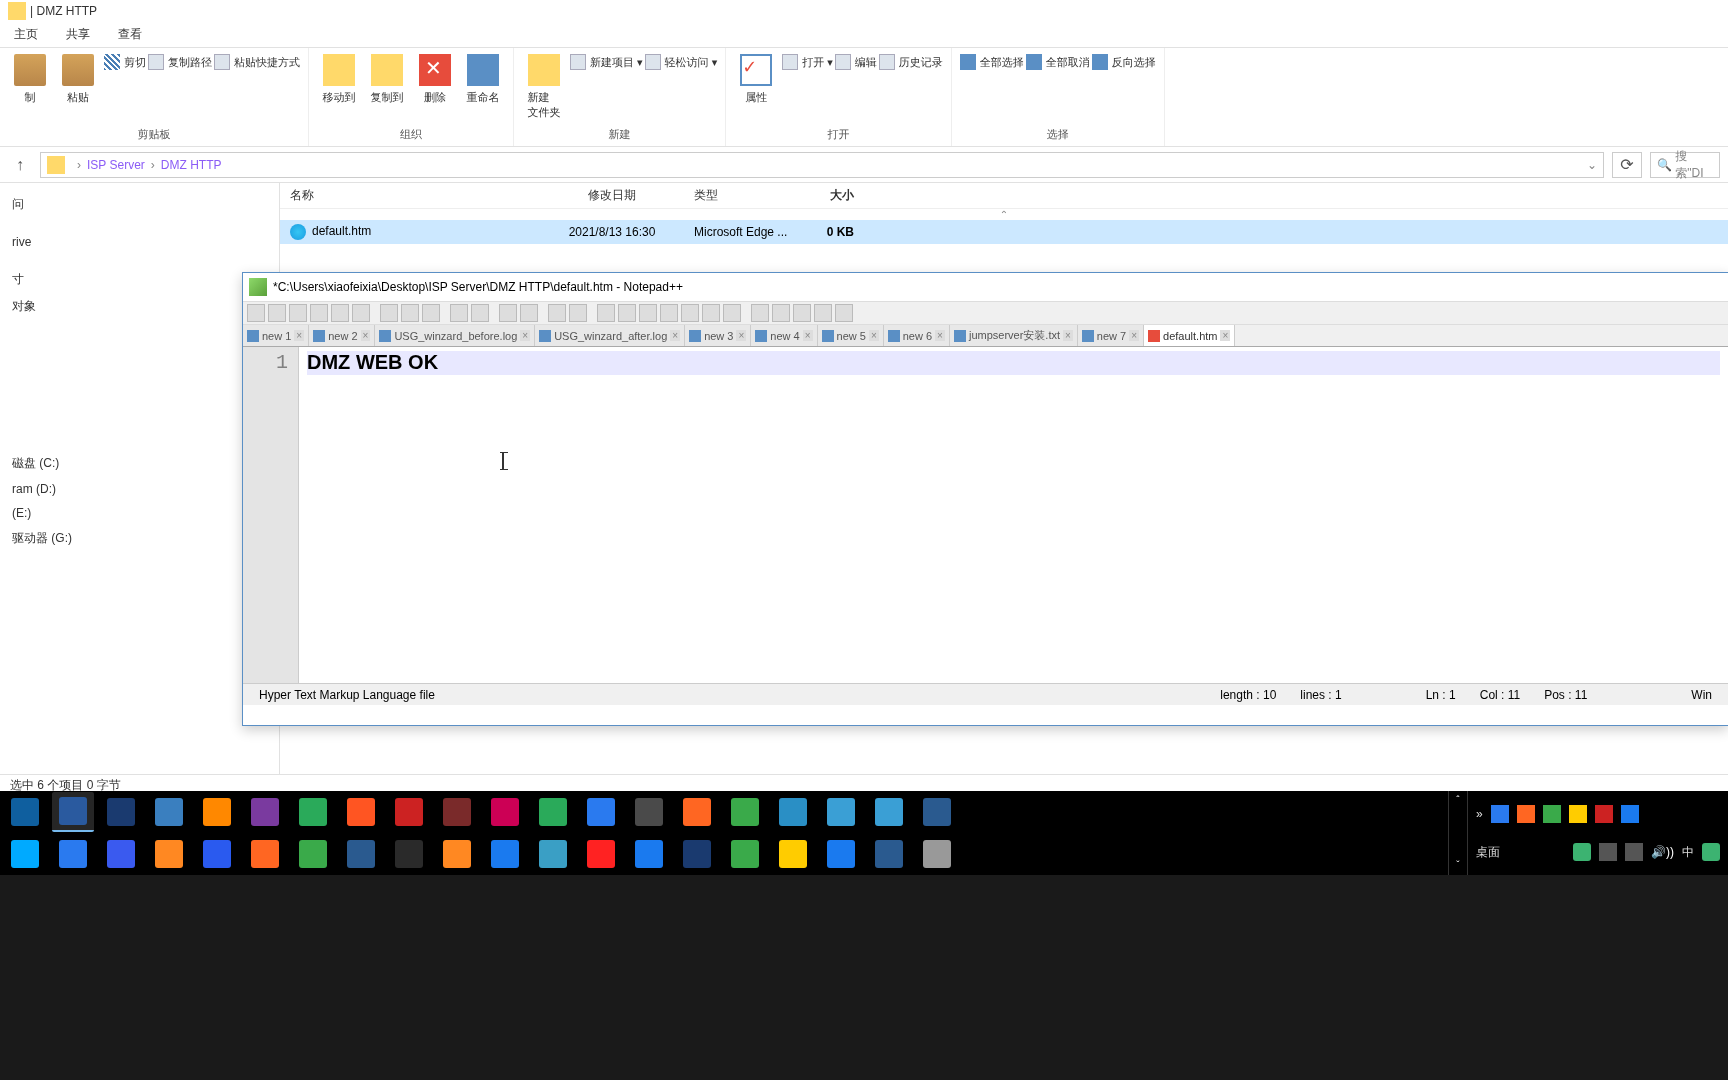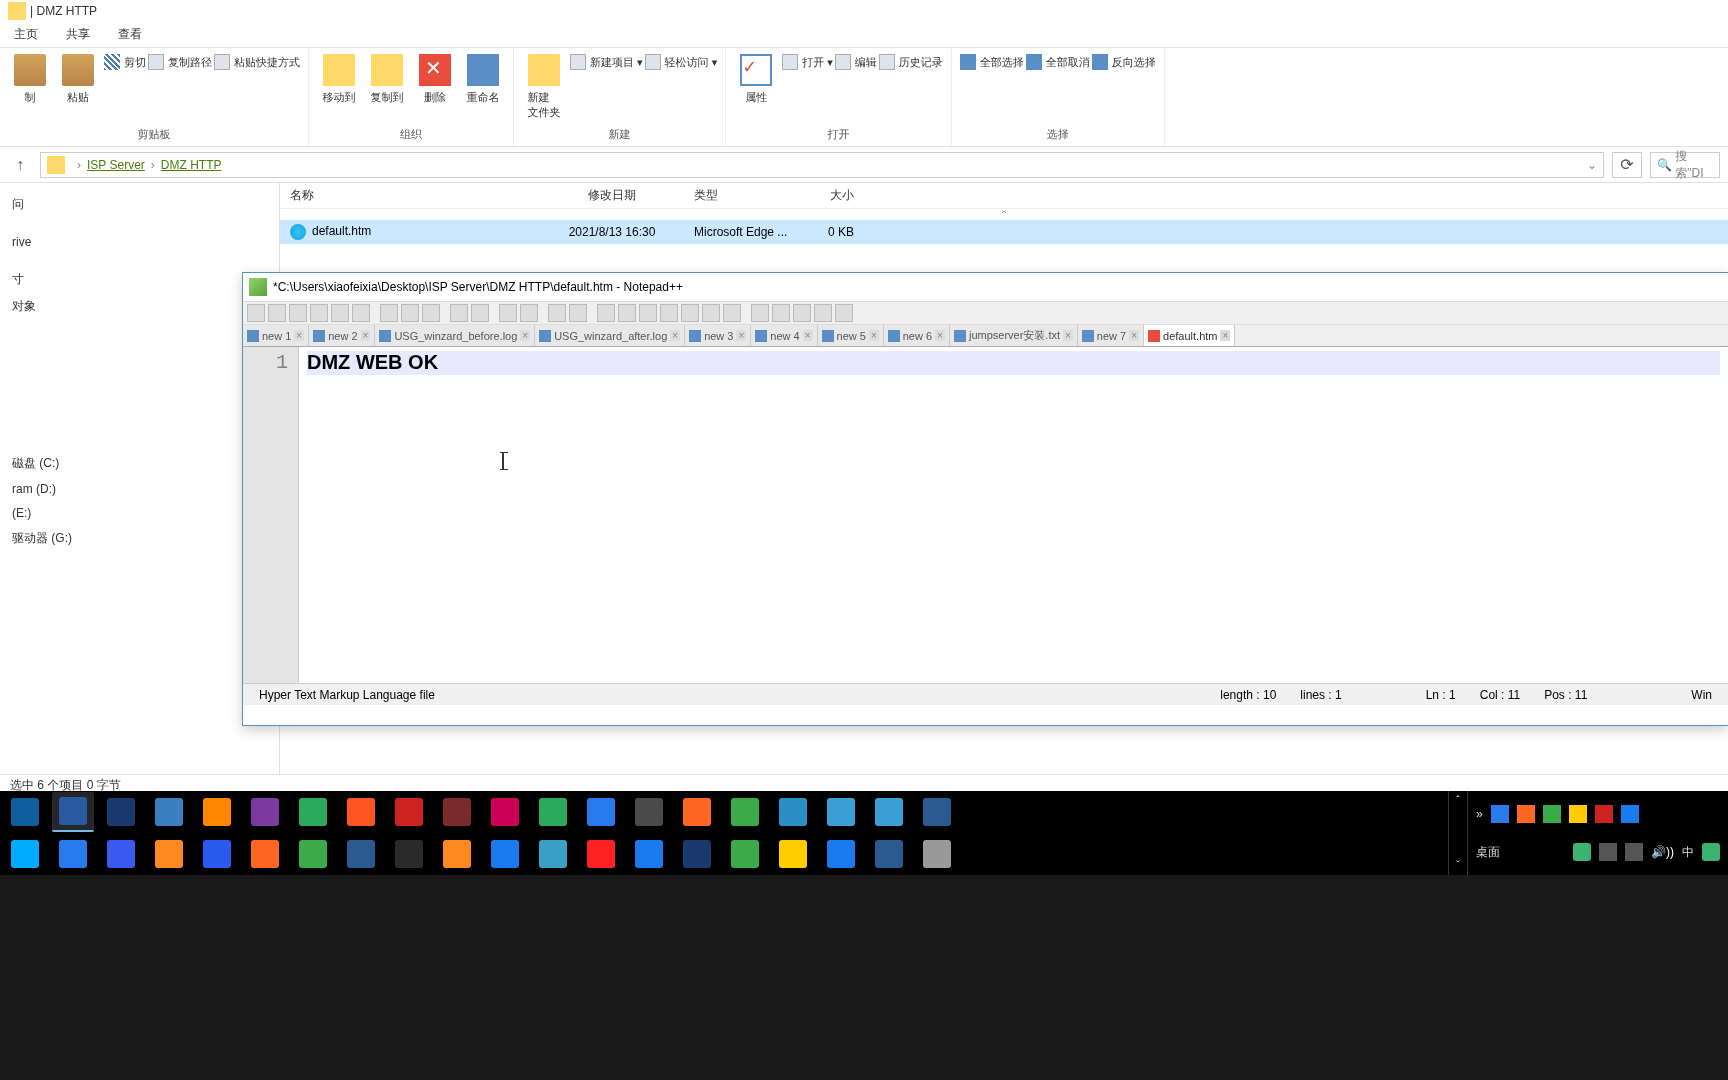--- a/index.html
+++ b/index.html
@@ -31,36 +31,36 @@
 .ic-folder-new { background: #ffd96a; }
 .ic-check { background: #fff; border: 2px solid #5a8fc5; }
 .ic-check::after { content: "✓"; color: #e74c3c; font-size: 18px; }
 .ic-paper { background: #dde4ec; border: 1px solid #aab; }
 .ic-sel { background: #5a8fc5; }
 
 .addressbar { height: 36px; display: flex; align-items: center; gap: 8px; padding: 0 8px; border-bottom: 1px solid #e1e1e1; }
 .addressbar .nav-arrow { width: 24px; height: 24px; display: flex; align-items: center; justify-content: center; color: #555; }
 .addressbar .path { flex: 1; display: flex; align-items: center; border: 1px solid #ccc; height: 26px; padding: 0 6px; font-size: 12px; background: #fff; }
 .addressbar .path .folder-glyph { width: 18px; height: 18px; background: #ffd96a; margin-right: 6px; }
-.addressbar .crumb { color: #4d7c0f; text-decoration: underline; }
+.addressbar .crumb { color: #8b5cf6; }
 .addressbar .sep { color: #888; margin: 0 6px; }
 .addressbar .refresh { width: 30px; height: 26px; border: 1px solid #ccc; display: flex; align-items: center; justify-content: center; color: #555; }
 .addressbar .searchbox { width: 70px; height: 26px; border: 1px solid #ccc; display: flex; align-items: center; padding: 0 6px; font-size: 12px; color: #888; }
 
 .content { display: flex; height: 591px; }
 .sidebar { width: 280px; border-right: 1px solid #e1e1e1; padding: 8px 0; font-size: 12px; color: #333; }
 .sidebar-item { padding: 5px 12px; }
 
 .filelist { flex: 1; background: #fff; }
 .filelist-header { display: flex; height: 26px; border-bottom: 1px solid #eee; font-size: 12px; color: #333; }
 .filelist-header > div, .file-row > div { padding: 4px 10px; }
 .col-name { width: 260px; }
 .col-date { width: 144px; text-align: center; }
 .col-type { width: 120px; }
-.col-size { width: 60px; text-align: right; }
+.col-size { width: 60px; text-align: right; font-weight: bold; }
 .file-row { display: flex; height: 24px; align-items: center; font-size: 12px; background: #cce8ff; }
 .file-row .file-icon { width: 16px; height: 16px; background: radial-gradient(circle,#34c6f4,#1a9be0); border-radius: 50%; margin-right: 6px; display: inline-block; vertical-align: middle; }
 
 .statusbar-explorer { height: 22px; border-top: 1px solid #e1e1e1; padding: 2px 10px; font-size: 12px; color: #333; }
 
 
 .npp { position: absolute; left: 242px; top: 272px; right: 0; height: 454px; background: #fff; border: 1px solid #5a8fc5; border-right: none; box-shadow: 0 4px 12px rgba(0,0,0,0.2); }
 .npp-title { height: 28px; background: #fff; display: flex; align-items: center; padding: 0 6px; font-size: 12px; }
 .npp-title .app-icon { width: 18px; height: 18px; background: linear-gradient(135deg,#8ed96a,#5aa03a); margin-right: 6px; }
 .npp-menu { height: 22px; display: flex; align-items: center; padding: 0 4px; font-size: 12px; gap: 2px; }

